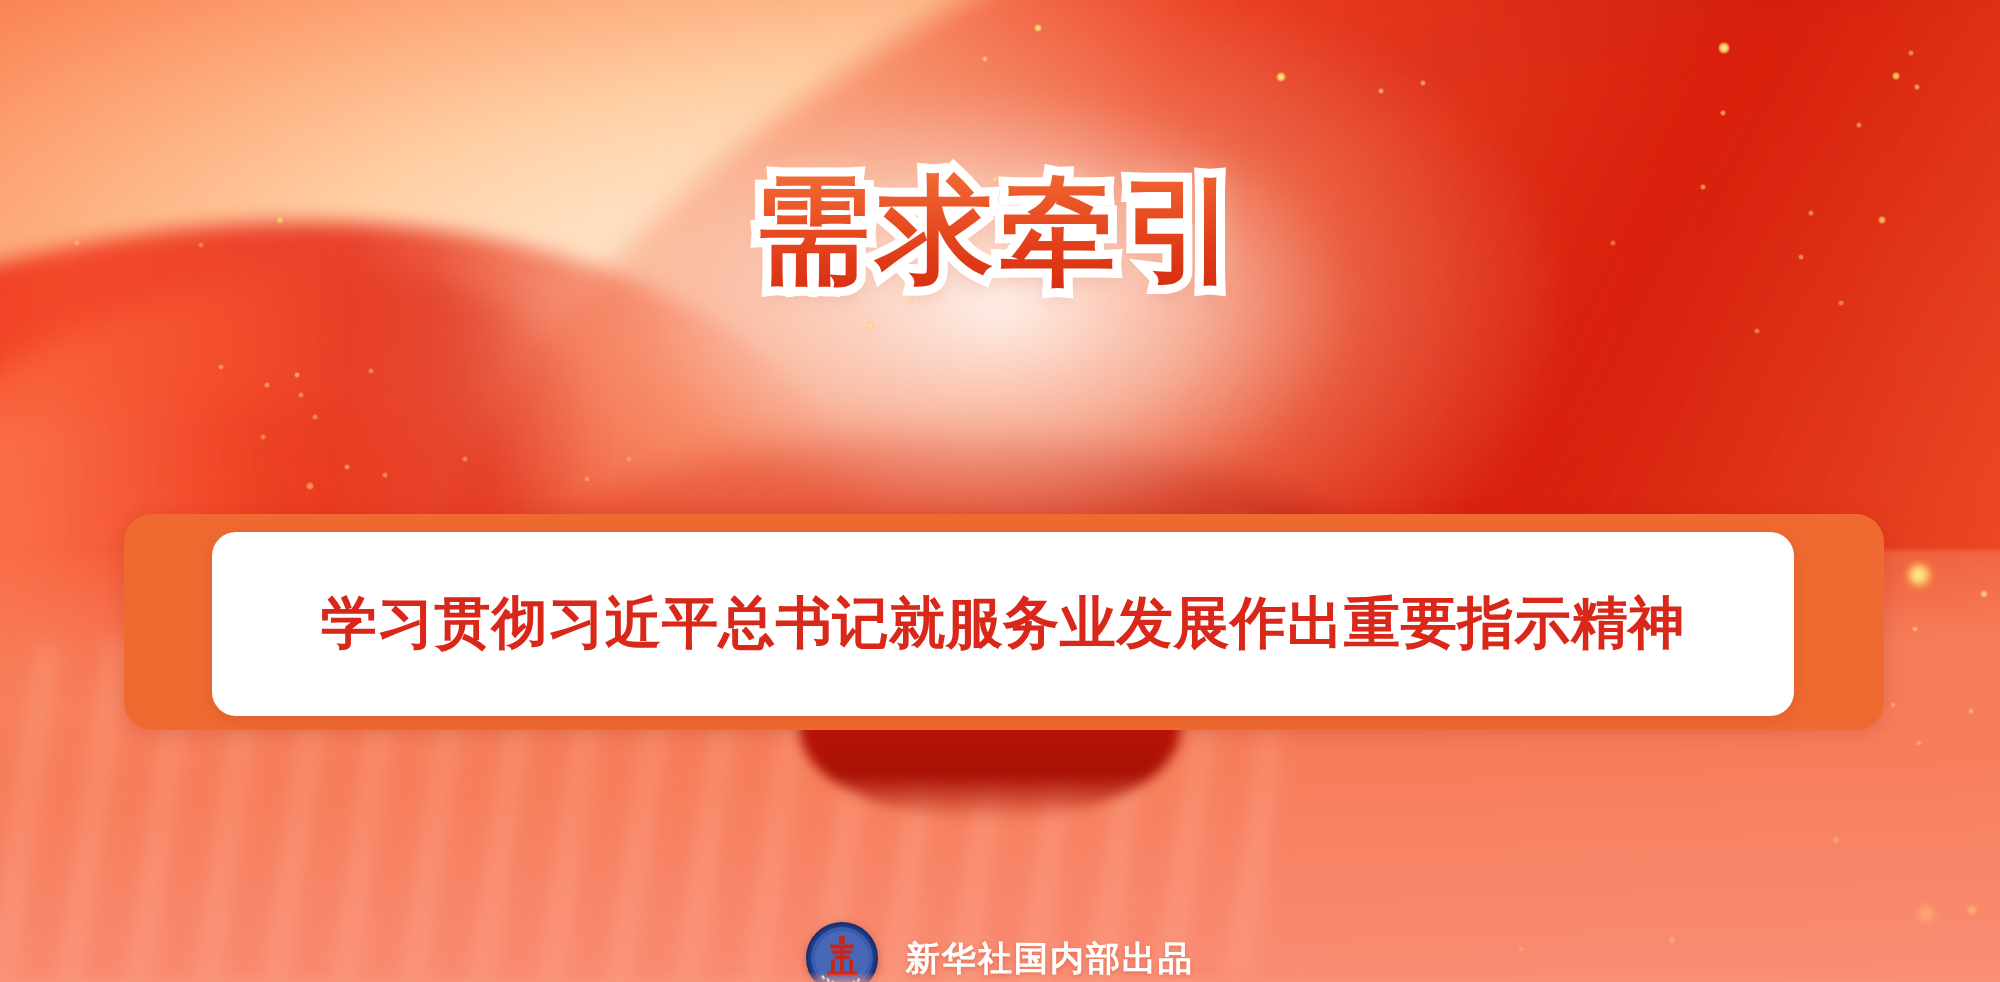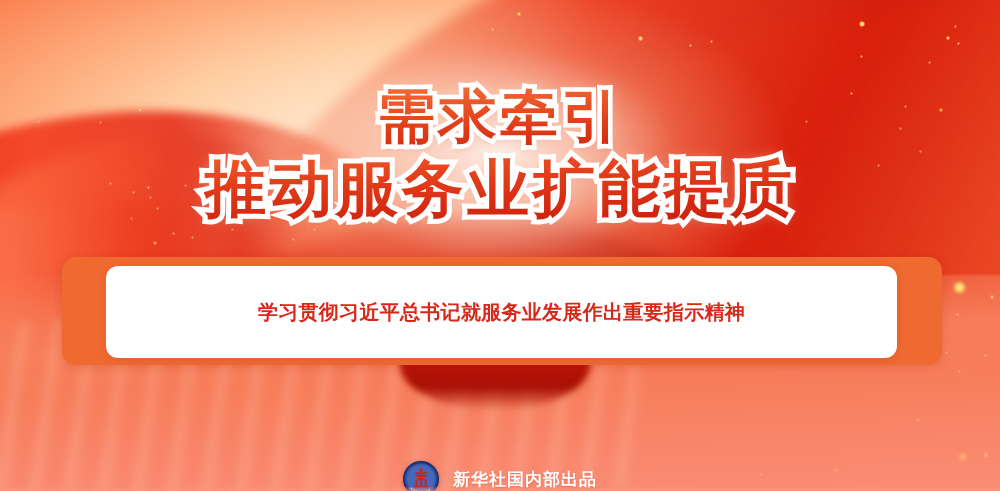--- a/index.html
+++ b/index.html
@@ -296,21 +296,21 @@
     background: #ffffff;
     border-radius: 12px;
     z-index: 6;
     display: flex;
     flex-direction: column;
     align-items: center;
     justify-content: center;
     box-shadow: 0 2px 8px rgba(140,24,4,0.12);
   }
   .subtitle-line {
-    font-size: 20px;
+    font-size: 28px;
     font-weight: 700;
     color: #d9281a;
     letter-spacing: 0.015em;
     line-height: 1.42;
     white-space: nowrap;
   }
 
   
   .footer {
     position: absolute;
@@ -416,24 +416,20 @@
       <div class="spark" style="left: 758.5px; top: 472.5px; width: 3px; height: 3px; opacity: 0.25;"></div>
       <div class="spark" style="left: 916px; top: 418px; width: 4px; height: 4px; opacity: 0.3;"></div>
       <div class="spark" style="left: 118.5px; top: 343.5px; width: 3px; height: 3px; opacity: 0.3;"></div>
     </div>
 
   <div class="title-wrap">
     <span class="title-line" id="title-1">
       <span class="stroke">需求牵引</span>
       <span class="fill">需求牵引</span>
     </span>
-    <span class="title-line" id="title-2">
-      <span class="stroke">推动服务业扩能提质</span>
-      <span class="fill">推动服务业扩能提质</span>
-    </span>
   </div>
 
   <div class="subtitle-band"></div>
   <div class="subtitle-card">
     <div class="subtitle-line">学习贯彻习近平总书记就服务业发展作出重要指示精神</div>
   </div>
 
   <div class="footer">
     <svg class="emblem" viewBox="0 0 64 64">
       <circle cx="32" cy="32" r="31" fill="#1f3b86"></circle>

